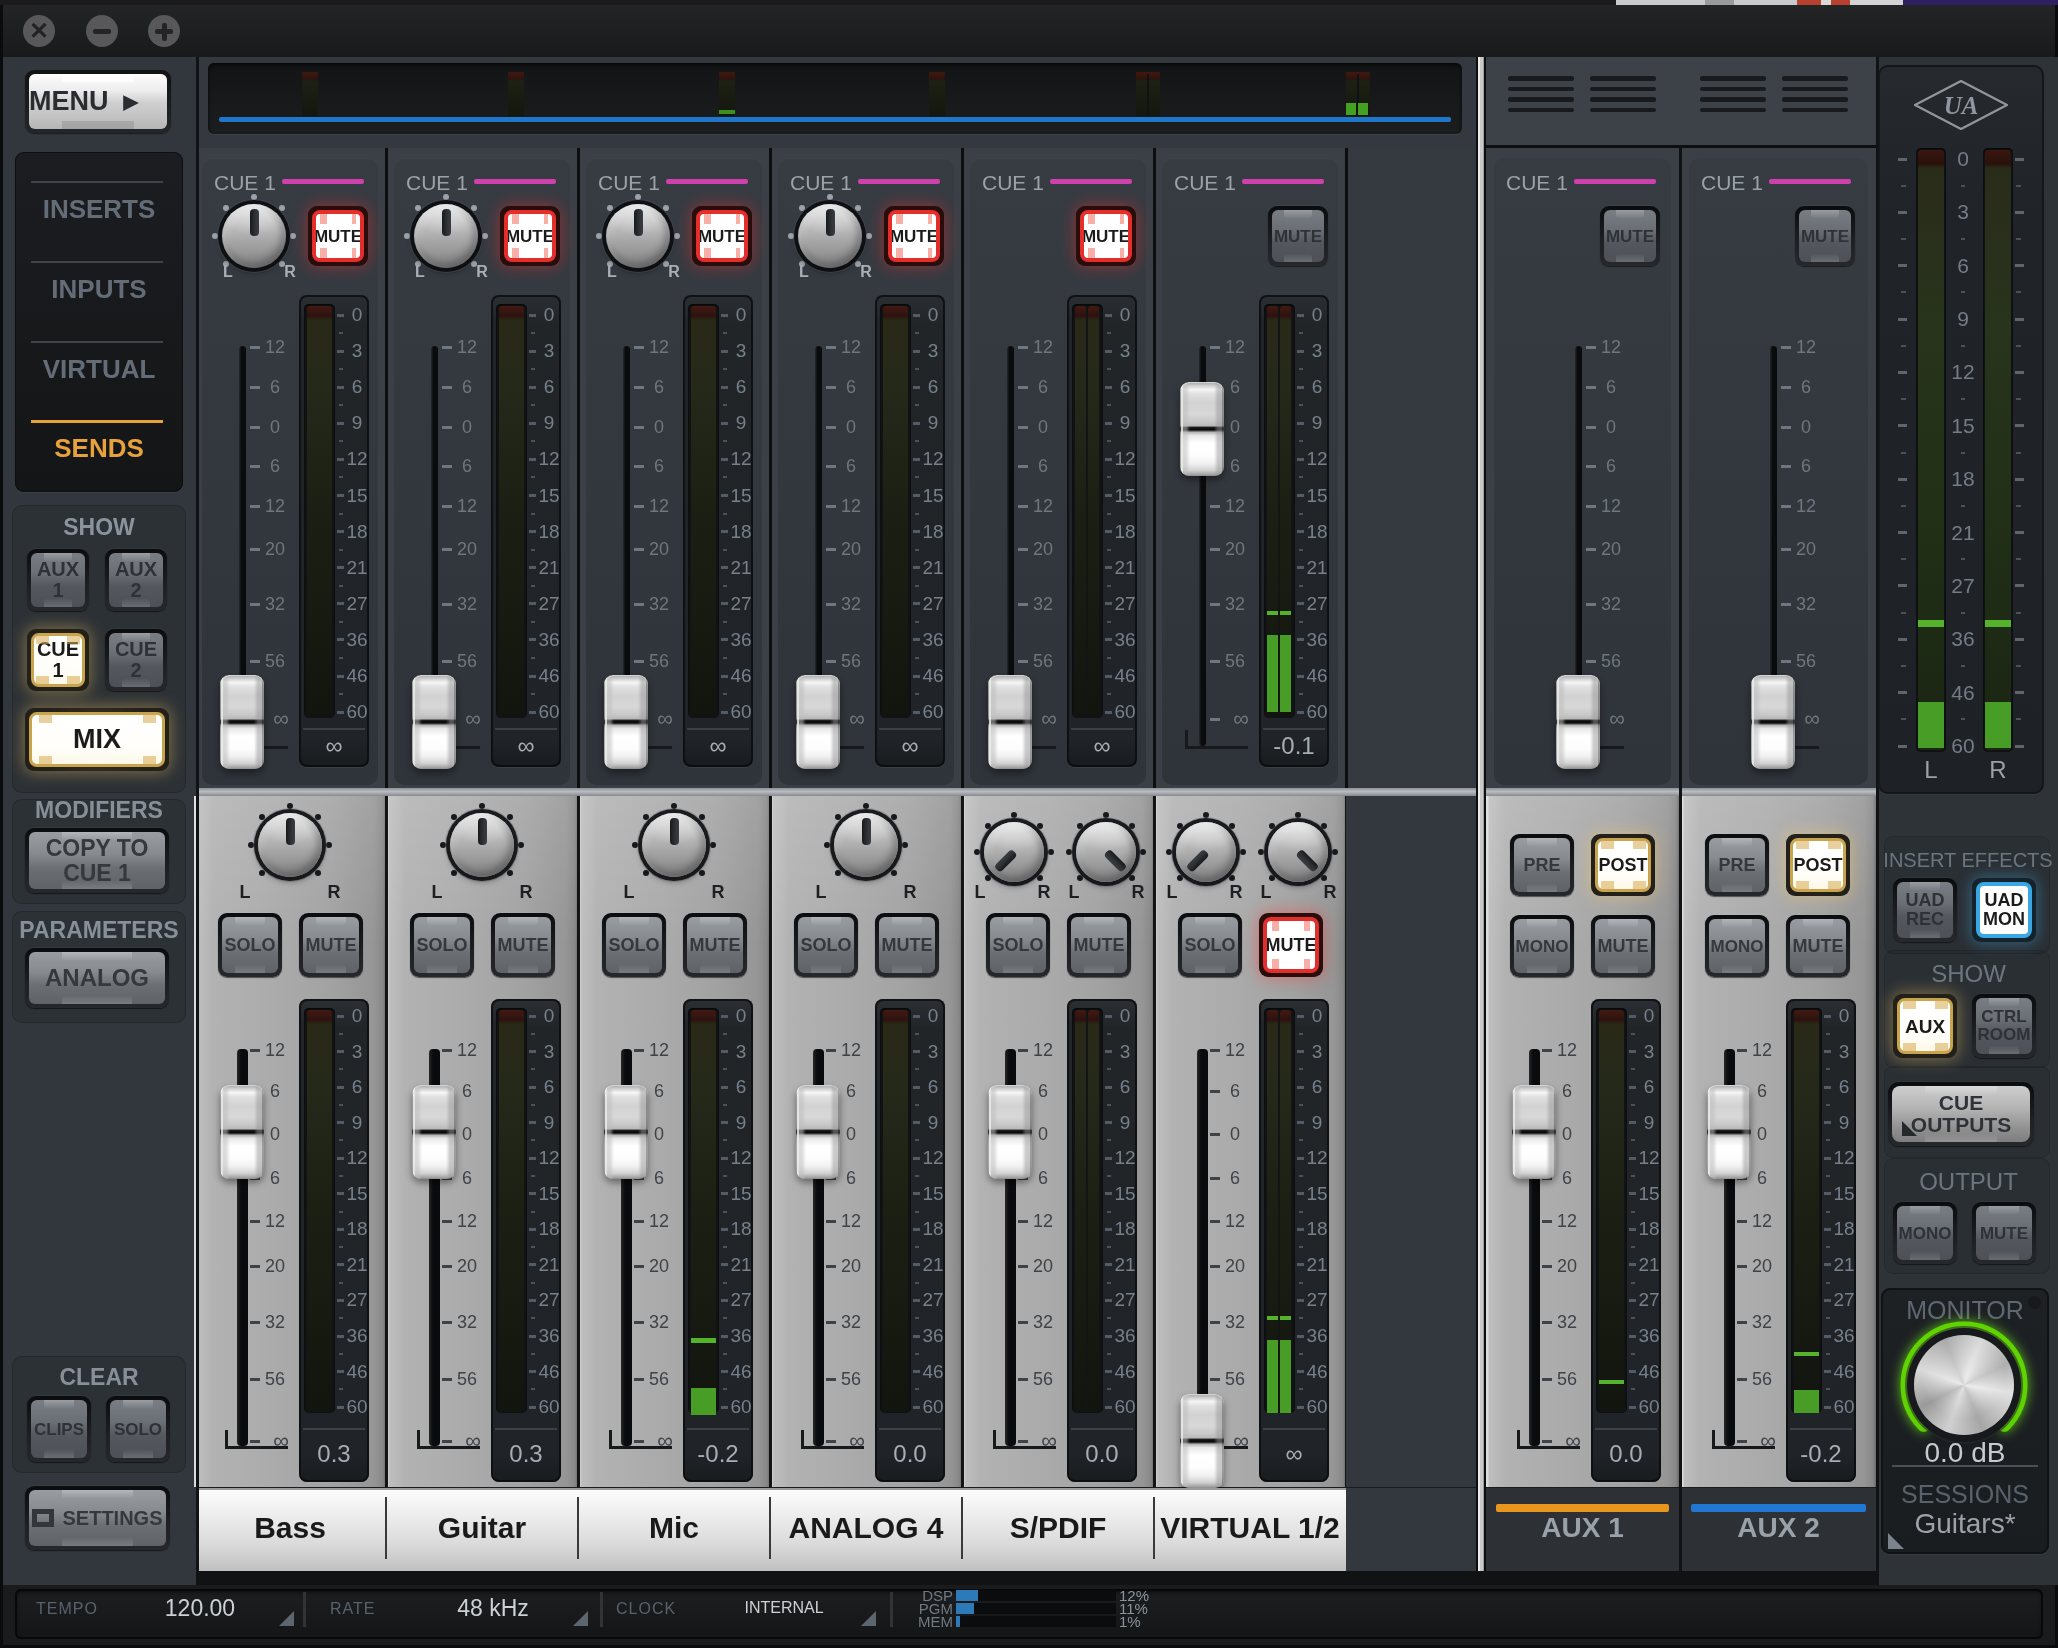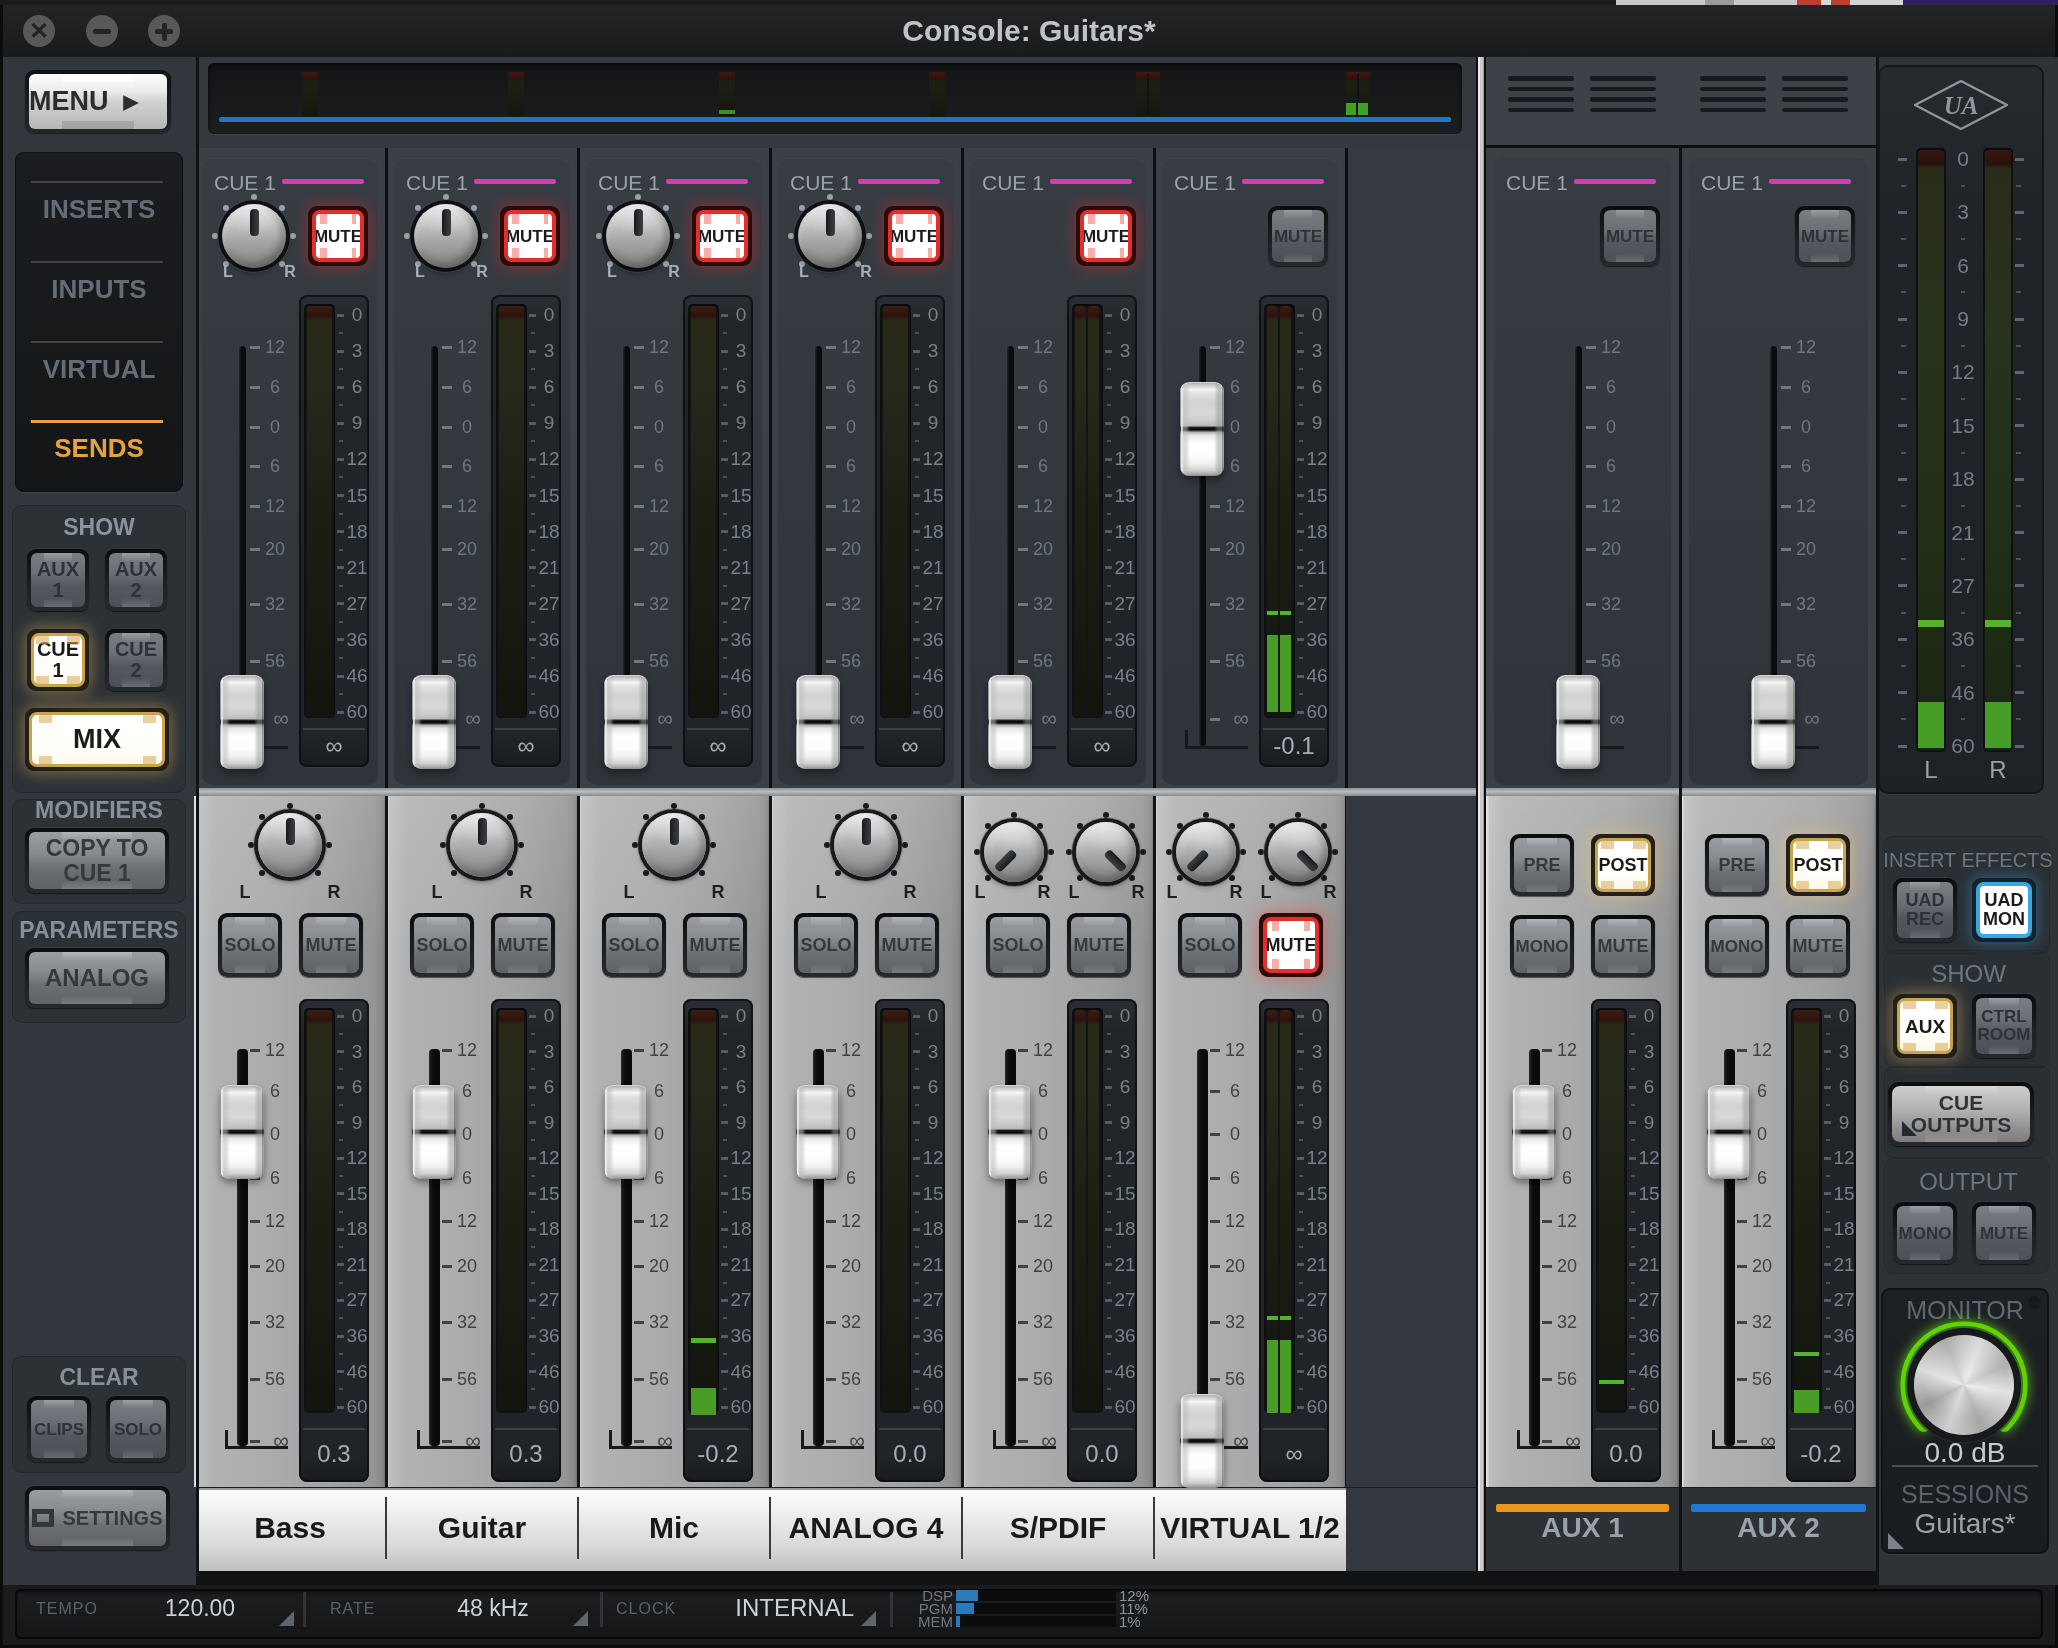--- a/index.html
+++ b/index.html
@@ -48,21 +48,20 @@
 <div class="" style="left:1850px;top:0px;width:53px;height:5px;background:#d3d3d5"></div>
 <div class="" style="left:1903px;top:0px;width:155px;height:5px;background:#2e2060"></div>
 <div class="" style="left:0px;top:5px;width:2058px;height:52px;background:linear-gradient(180deg,#232426,#1c1d1f 70%,#191a1c)"></div>
 <div style="left:23px;top:15px;width:32px;height:32px;border-radius:50%;background:#58585a"></div>
 <div style="left:23px;top:15px;width:32px;height:32px;font-size:24px;font-weight:700;color:#232325;text-align:center;line-height:31px">✕</div>
 <div style="left:86px;top:15px;width:32px;height:32px;border-radius:50%;background:#58585a"></div>
 <div style="left:93px;top:29px;width:18px;height:5px;background:#242426;border-radius:2px"></div>
 <div style="left:148px;top:15px;width:32px;height:32px;border-radius:50%;background:#58585a"></div>
 <div style="left:155px;top:29px;width:18px;height:5px;background:#242426;border-radius:2px"></div>
 <div style="left:161.5px;top:22.5px;width:5px;height:18px;background:#242426;border-radius:2px"></div>
-<div style="position:absolute;left:629px;top:5px;width:800px;height:52px;font-size:30px;color:#bfc3c7;font-weight:700;text-align:center;line-height:52px;letter-spacing:0px;white-space:nowrap;">Console: Guitars*</div>
 <div class="" style="left:0px;top:5px;width:3px;height:1643px;background:#0a0b0c"></div>
 <div class="" style="left:2055px;top:5px;width:3px;height:1643px;background:#0a0b0c"></div>
 <div class="" style="left:0px;top:1645px;width:2058px;height:3px;background:#0a0b0c"></div>
 <div class="" style="left:3px;top:57px;width:193px;height:1528px;background:#32373d"></div>
 <div class="" style="left:196px;top:57px;width:3px;height:1528px;background:#101214"></div>
 <div style="left:25px;top:70px;width:146px;height:63px;border-radius:9px;background:linear-gradient(180deg,#101214,#24262a);box-shadow:0 1px 1px rgba(0,0,0,.5)">
       <div style="position:absolute;inset:4px;border-radius:6px;background:linear-gradient(180deg,#fdfdfd 0%,#ededed 30%,#cfcfcf 52%,#c3c3c3 78%,#b5b5b5 100%)">
         <div style="position:absolute;top:0;left:24%;width:52%;height:8px;background:rgba(255,255,255,.7)"></div>
         <div style="position:absolute;bottom:0;left:24%;width:52%;height:8px;background:rgba(130,130,130,.35)"></div>
         <div style="position:absolute;left:0;top:0;width:100%;height:100%;display:flex;align-items:center;justify-content:flex-start;font-weight:700;font-size:27px;color:#2a2d30">MENU&nbsp;&nbsp;<span style="font-size:19px">▶</span></div>
@@ -1661,21 +1660,21 @@
 <div class="" style="left:15px;top:1589px;width:2028px;height:50px;border-radius:6px;background:linear-gradient(180deg,#1c1e20,#131517);box-shadow:inset 0 0 0 2px #070809,inset 0 3px 4px rgba(0,0,0,.6)"></div>
 <div style="position:absolute;left:36px;top:1595px;width:60px;height:28px;font-size:16px;color:#59626b;font-weight:400;text-align:left;line-height:28px;letter-spacing:1px;white-space:nowrap;">TEMPO</div>
 <div style="position:absolute;left:140px;top:1594px;width:120px;height:28px;font-size:23px;color:#ccd1d6;font-weight:400;text-align:center;line-height:28px;letter-spacing:0px;white-space:nowrap;">120.00</div>
 <div style="left:279px;top:1611px;width:0;height:0;border-left:15px solid transparent;border-bottom:15px solid #5d666e"></div>
 <div class="" style="left:303px;top:1592px;width:3px;height:35px;background:#303439"></div>
 <div style="position:absolute;left:330px;top:1595px;width:60px;height:28px;font-size:16px;color:#59626b;font-weight:400;text-align:left;line-height:28px;letter-spacing:1px;white-space:nowrap;">RATE</div>
 <div style="position:absolute;left:430px;top:1594px;width:126px;height:28px;font-size:23px;color:#ccd1d6;font-weight:400;text-align:center;line-height:28px;letter-spacing:0px;white-space:nowrap;">48 kHz</div>
 <div style="left:573px;top:1611px;width:0;height:0;border-left:15px solid transparent;border-bottom:15px solid #5d666e"></div>
 <div class="" style="left:600px;top:1592px;width:3px;height:35px;background:#303439"></div>
 <div style="position:absolute;left:616px;top:1595px;width:70px;height:28px;font-size:16px;color:#59626b;font-weight:400;text-align:left;line-height:28px;letter-spacing:1px;white-space:nowrap;">CLOCK</div>
-<div style="position:absolute;left:714px;top:1594px;width:140px;height:28px;font-size:24px;color:#ccd1d6;font-weight:400;text-align:right;line-height:28px;letter-spacing:0px;white-space:nowrap;">INTERNAL</div>
+<div style="position:absolute;left:714px;top:1594px;width:140px;height:28px;font-size:16px;color:#ccd1d6;font-weight:400;text-align:center;line-height:28px;letter-spacing:0px;white-space:nowrap;">INTERNAL</div>
 <div style="left:861px;top:1611px;width:0;height:0;border-left:15px solid transparent;border-bottom:15px solid #5d666e"></div>
 <div class="" style="left:890px;top:1592px;width:3px;height:35px;background:#303439"></div>
 <div style="position:absolute;left:900px;top:1588.5px;width:53px;height:13px;font-size:15px;color:#707a83;font-weight:400;text-align:right;line-height:13px;letter-spacing:0px;white-space:nowrap;">DSP</div>
 <div class="" style="left:956px;top:1589.5px;width:160px;height:11px;background:#0b0c0e"></div>
 <div class="" style="left:956px;top:1589.5px;width:22px;height:11px;background:#2d7ab8"></div>
 <div style="position:absolute;left:1119px;top:1588.5px;width:60px;height:13px;font-size:15px;color:#8b949c;font-weight:400;text-align:left;line-height:13px;letter-spacing:0px;white-space:nowrap;">12%</div>
 <div style="position:absolute;left:900px;top:1601.5px;width:53px;height:13px;font-size:15px;color:#707a83;font-weight:400;text-align:right;line-height:13px;letter-spacing:0px;white-space:nowrap;">PGM</div>
 <div class="" style="left:956px;top:1602.5px;width:160px;height:11px;background:#0b0c0e"></div>
 <div class="" style="left:956px;top:1602.5px;width:18px;height:11px;background:#2d7ab8"></div>
 <div style="position:absolute;left:1119px;top:1601.5px;width:60px;height:13px;font-size:15px;color:#8b949c;font-weight:400;text-align:left;line-height:13px;letter-spacing:0px;white-space:nowrap;">11%</div>

